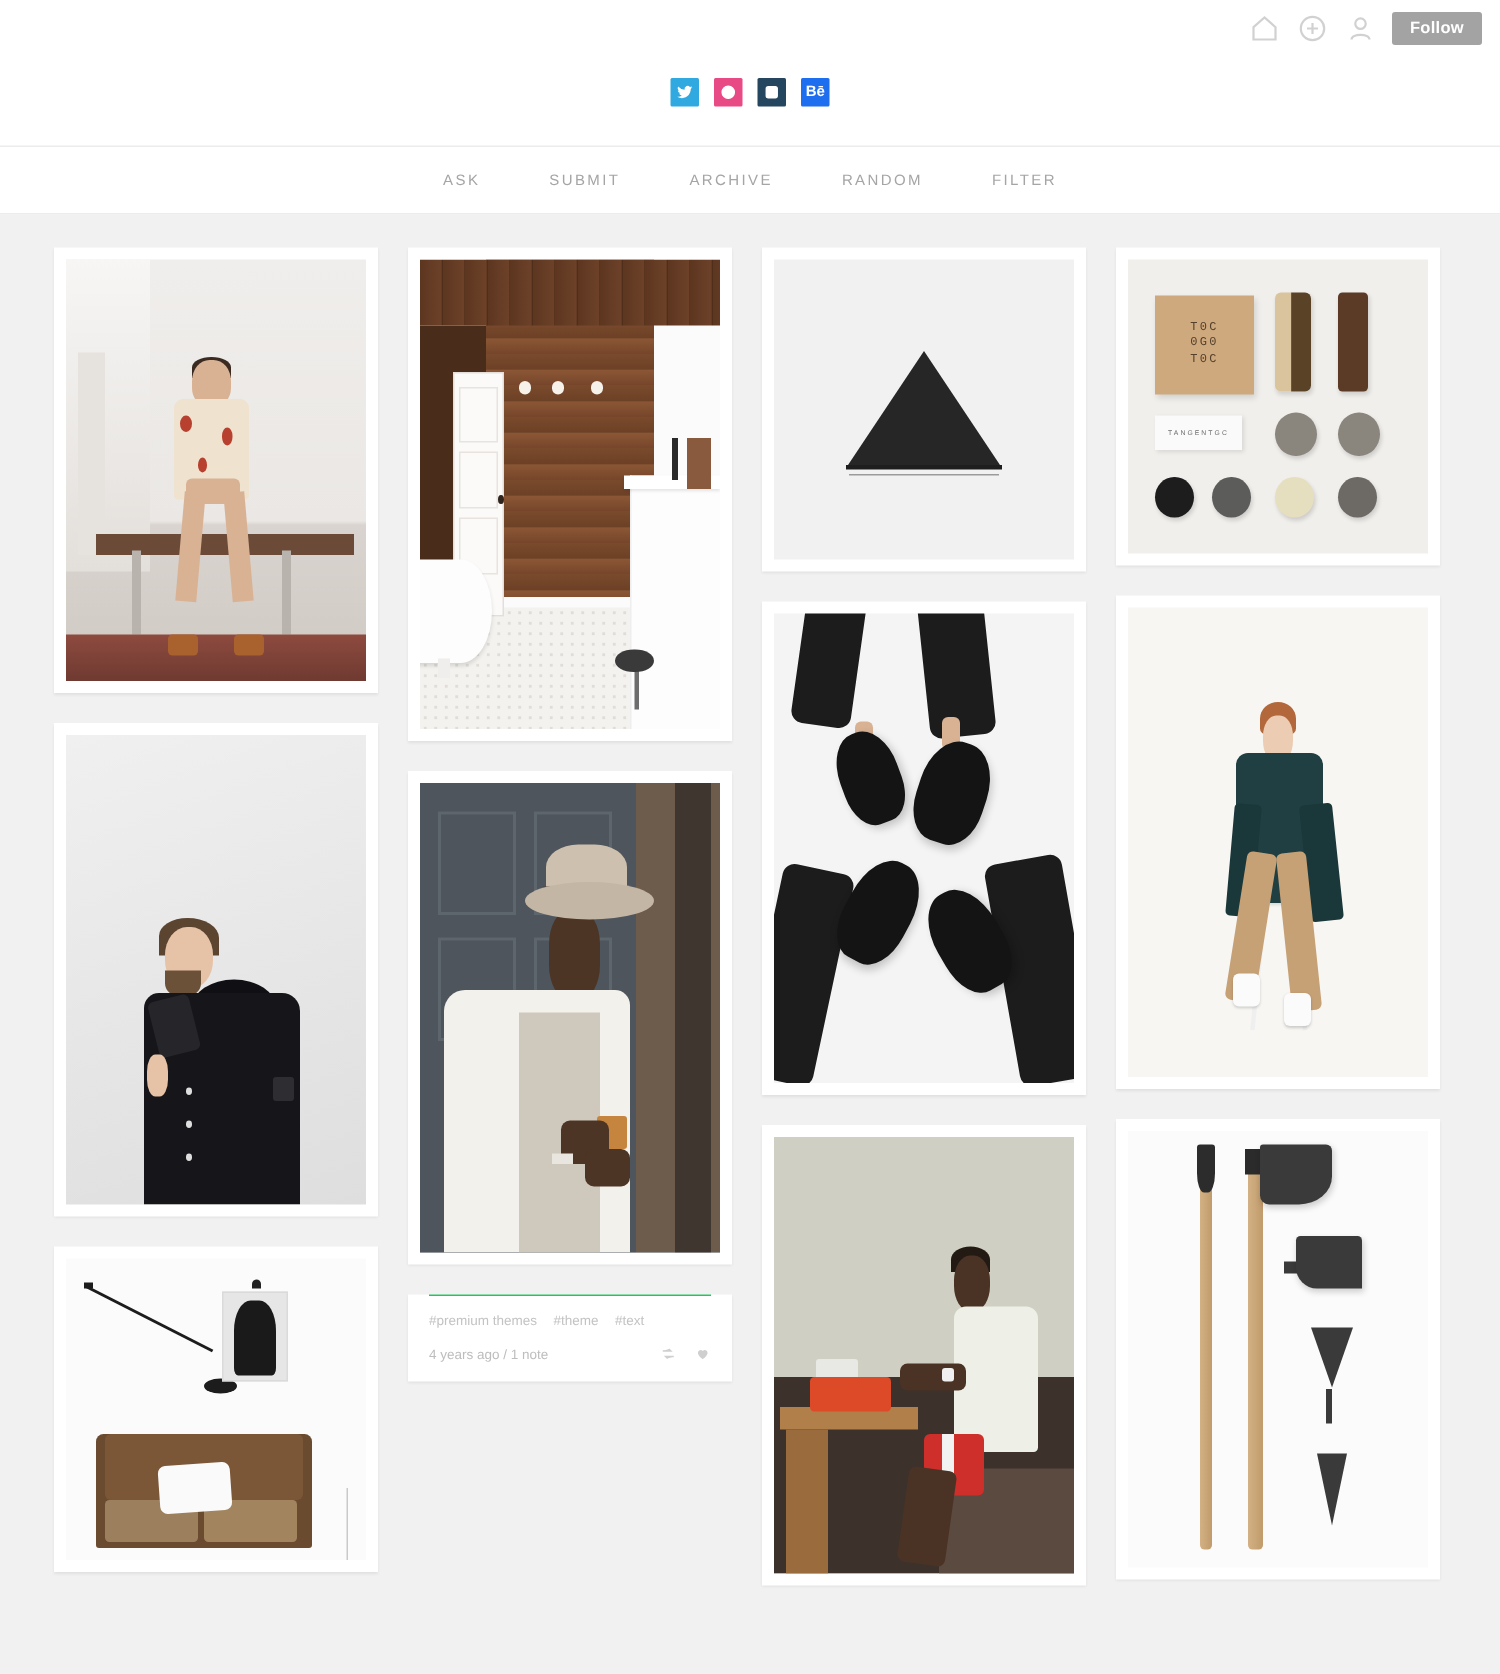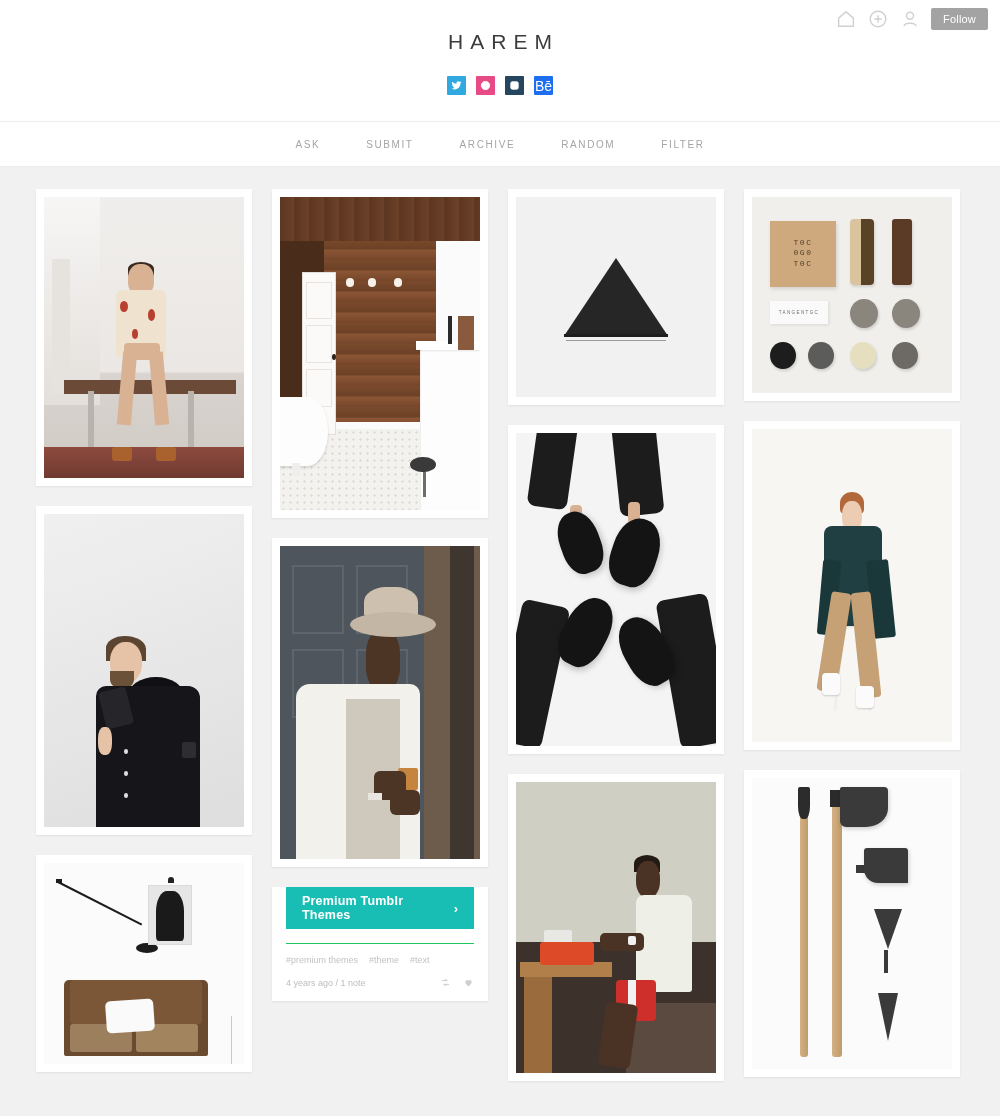--- a/index.html
+++ b/index.html
@@ -13,21 +13,21 @@
   
   .tumblr-bar {
     position: absolute; top: 0; right: 0;
     height: 38px; display: flex; align-items: center;
     gap: 10px; padding: 0 12px; z-index: 50;
   }
   .tb-icon { width: 22px; height: 22px; opacity: .45; }
   .tb-icon svg { width: 22px; height: 22px; display: block; }
   .follow-btn {
     background: #a3a3a3; color: #fff; border: none;
-    font-size: 11px; font-weight: normal; font-family: "Liberation Sans", sans-serif;
+    font-size: 11px; font-weight: bold; font-family: "Liberation Sans", sans-serif;
     padding: 5px 12px; border-radius: 2px; cursor: pointer;
     letter-spacing: .2px;
   }
 
   
   header.site-head {
     background: #fff;
     padding: 30px 0 26px;
     text-align: center;
     border-bottom: 1px solid #ececec;
@@ -39,21 +39,21 @@
   }
   .socials {
     margin-top: 22px; display: flex; justify-content: center; gap: 10px;
   }
   .social {
     width: 19px; height: 19px; display: flex;
     align-items: center; justify-content: center;
     border-radius: 1px; cursor: pointer;
   }
   .social svg { width: 11px; height: 11px; display: block; fill: #fff; }
-  .social .glyph { color: #fff; font-size: 14px; font-weight: normal; line-height: 1; font-family: "Liberation Sans", sans-serif; text-align: center; }
+  .social .glyph { color: #fff; font-size: 10px; font-weight: bold; line-height: 1; font-family: "Liberation Sans", sans-serif; text-align: center; }
   .description {
     margin: 23px auto 0; width: 350px;
     font-size: 10.5px; line-height: 1.85; color: #a9a9a9;
     font-family: "Liberation Sans", sans-serif;
   }
 
   
   nav.site-nav {
     background: #fff; height: 45px;
     display: flex; align-items: center; justify-content: center;
@@ -321,21 +321,20 @@
   <span class="tb-icon" title="Account">
     <svg viewBox="0 0 24 24" fill="none" stroke="#9a9a9a" stroke-width="1.6">
       <circle cx="12" cy="8.5" r="3.8"></circle>
         <path d="M5.5 20 C5.5 15.5 18.5 15.5 18.5 20"></path>
     </svg>
   </span>
   <button class="follow-btn">Follow</button>
 </div>
 
 <header class="site-head">
-  <h1 class="site-title">HAREM</h1>
 
   <div class="socials">
     <a class="social" style="background:#2fa9e0">
       <svg viewBox="0 0 24 24">
           <path d="M23 4.9a9 9 0 0 1-2.6.7 4.5 4.5 0 0 0 2-2.5 9 9 0 0 1-2.9 1.1 4.5 4.5 0 0 0-7.7 4.1A12.8 12.8 0 0 1 2.5 3.6a4.5 4.5 0 0 0 1.4 6 4.5 4.5 0 0 1-2-.6v.1a4.5 4.5 0 0 0 3.6 4.4 4.5 4.5 0 0 1-2 .1 4.5 4.5 0 0 0 4.2 3.1A9 9 0 0 1 1 18.6a12.7 12.7 0 0 0 6.9 2c8.3 0 12.8-6.9 12.8-12.8v-.6A9 9 0 0 0 23 4.9z"></path>
         </svg>
     </a>
     <a class="social" style="background:#e84a86">
       <svg viewBox="0 0 24 24" fill="none" stroke="#fff" stroke-width="1.8">
         <circle cx="12" cy="12" r="9"></circle>
@@ -467,24 +466,20 @@
         <div class="shirt"></div>
           <div class="sweater"></div>
         <div class="phone"></div>
           <div class="hand1"></div>
           <div class="hand2"></div>
           <div class="wrist"></div>
       </div>
     </article>
 
     <article class="card link-card">
-      <div class="link-btn">
-        <span class="lbl">Premium Tumblr Themes</span>
-        <span class="chev">›</span>
-      </div>
       <div class="card-footer">
         <div class="tags">
           <span class="tag">#premium themes</span>
           <span class="tag">#theme</span>
           <span class="tag">#text</span>
         </div>
       </div>
       <div class="meta-row">
         <span class="meta-text">4 years ago / 1 note</span>
         <span class="meta-icons">

